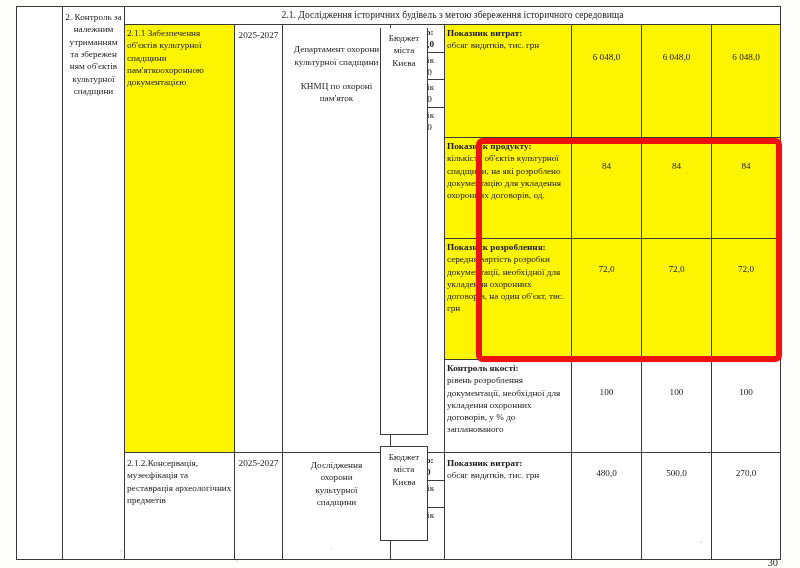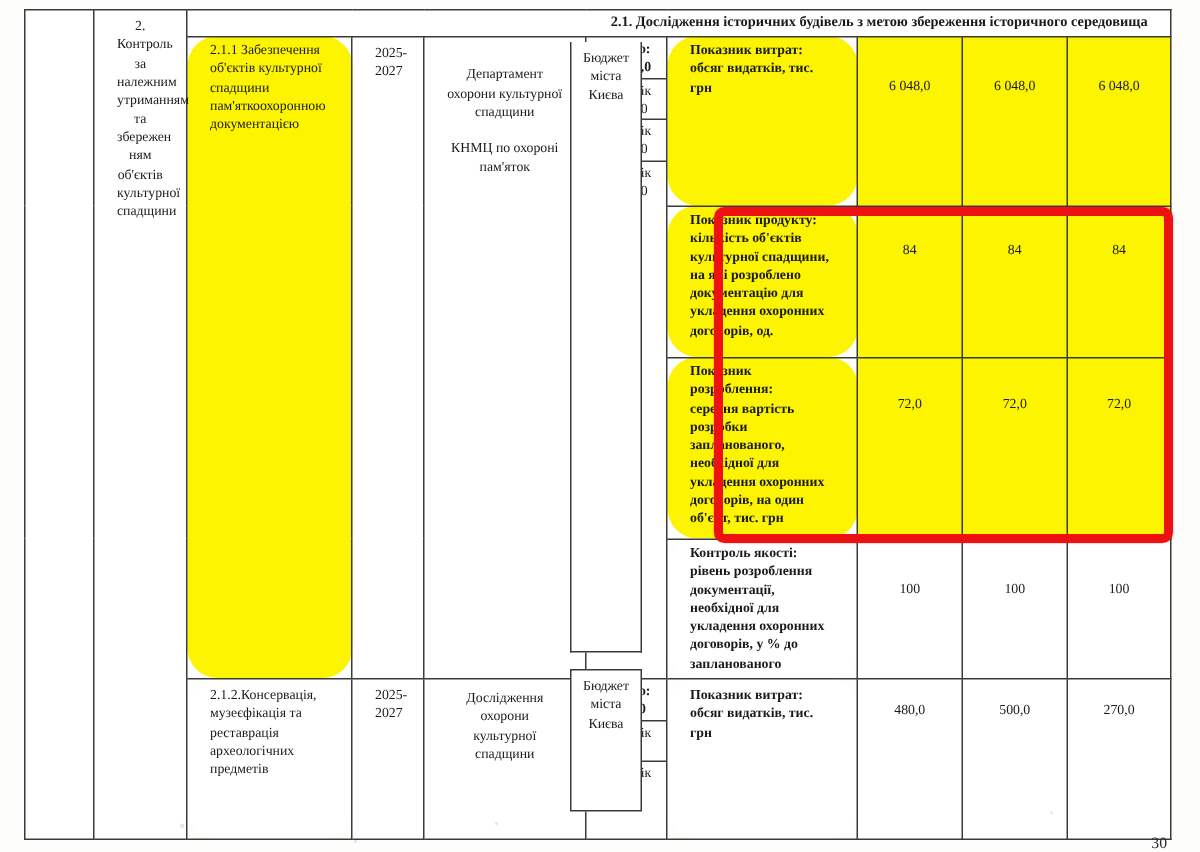--- a/index.html
+++ b/index.html
@@ -32,59 +32,58 @@
     top: 6px;
     width: 764px;
     border-collapse: collapse;
     table-layout: fixed;
     font-size: 9.2px;
     line-height: 1.34;
   }
   #doc-table td {
     border: 1px solid #3a3a3a;
     vertical-align: top;
-    padding: 2px 15px;
+    padding: 2px 2px;
     background: #ffffff;
   }
   .cell-center { text-align: center; }
-  .cell-left   { text-align: left; border-radius: 20px; }
+  .cell-left   { text-align: left; }
 
   
   .gutter { background: #ffffff; }
 
   
   .hl {
     background: #fcf400 !important;
   }
 
   
   .ind-title {
     font-weight: bold;
     display: block;
   }
-  .ind-body { display: block; font-weight: bold; }
+  .ind-body { display: block; }
 
   .tot-strong { font-weight: bold; }
 
   
   .tot-stack { display: block; }
   .tot-seg {
     display: block;
     border-bottom: 1px solid #3a3a3a;
     padding: 1px 2px 1px 3px;
   }
   .tot-seg:last-child { border-bottom: none; }
   .tot-cell { padding: 0 !important; }
 
   
   .section-head {
-    text-align: right;
+    text-align: center;
     padding: 3px 4px;
     font-size: 9.6px;
-    font-weight: bold;
   }
 
   
   #red-box {
     position: absolute;
     left: 476px;
     top: 138px;
     width: 306px;
     height: 224px;
     border: 6px solid #ee1111;
@@ -203,21 +202,21 @@
           <span>84</span>
         </td>
         <td class="cell-center hl" style="padding-top:22px">
           <span>84</span>
         </td>
       </tr>
 
       <tr>
         <td class="cell-left hl" style="height:116px">
           <span class="ind-title">Показник розроблення:</span>
-          <span class="ind-body">середня вартість розробки запланованого, необхідної для укладення охоронних договорів, на один об'єкт, тис. грн</span>
+          <span class="ind-body">середня вартість розробки документації, необхідної для укладення охоронних договорів, на один об'єкт, тис. грн</span>
         </td>
         <td class="cell-center hl" style="padding-top:24px">
           <span>72,0</span>
         </td>
         <td class="cell-center hl" style="padding-top:24px">
           <span>72,0</span>
         </td>
         <td class="cell-center hl" style="padding-top:24px">
           <span>72,0</span>
         </td>

